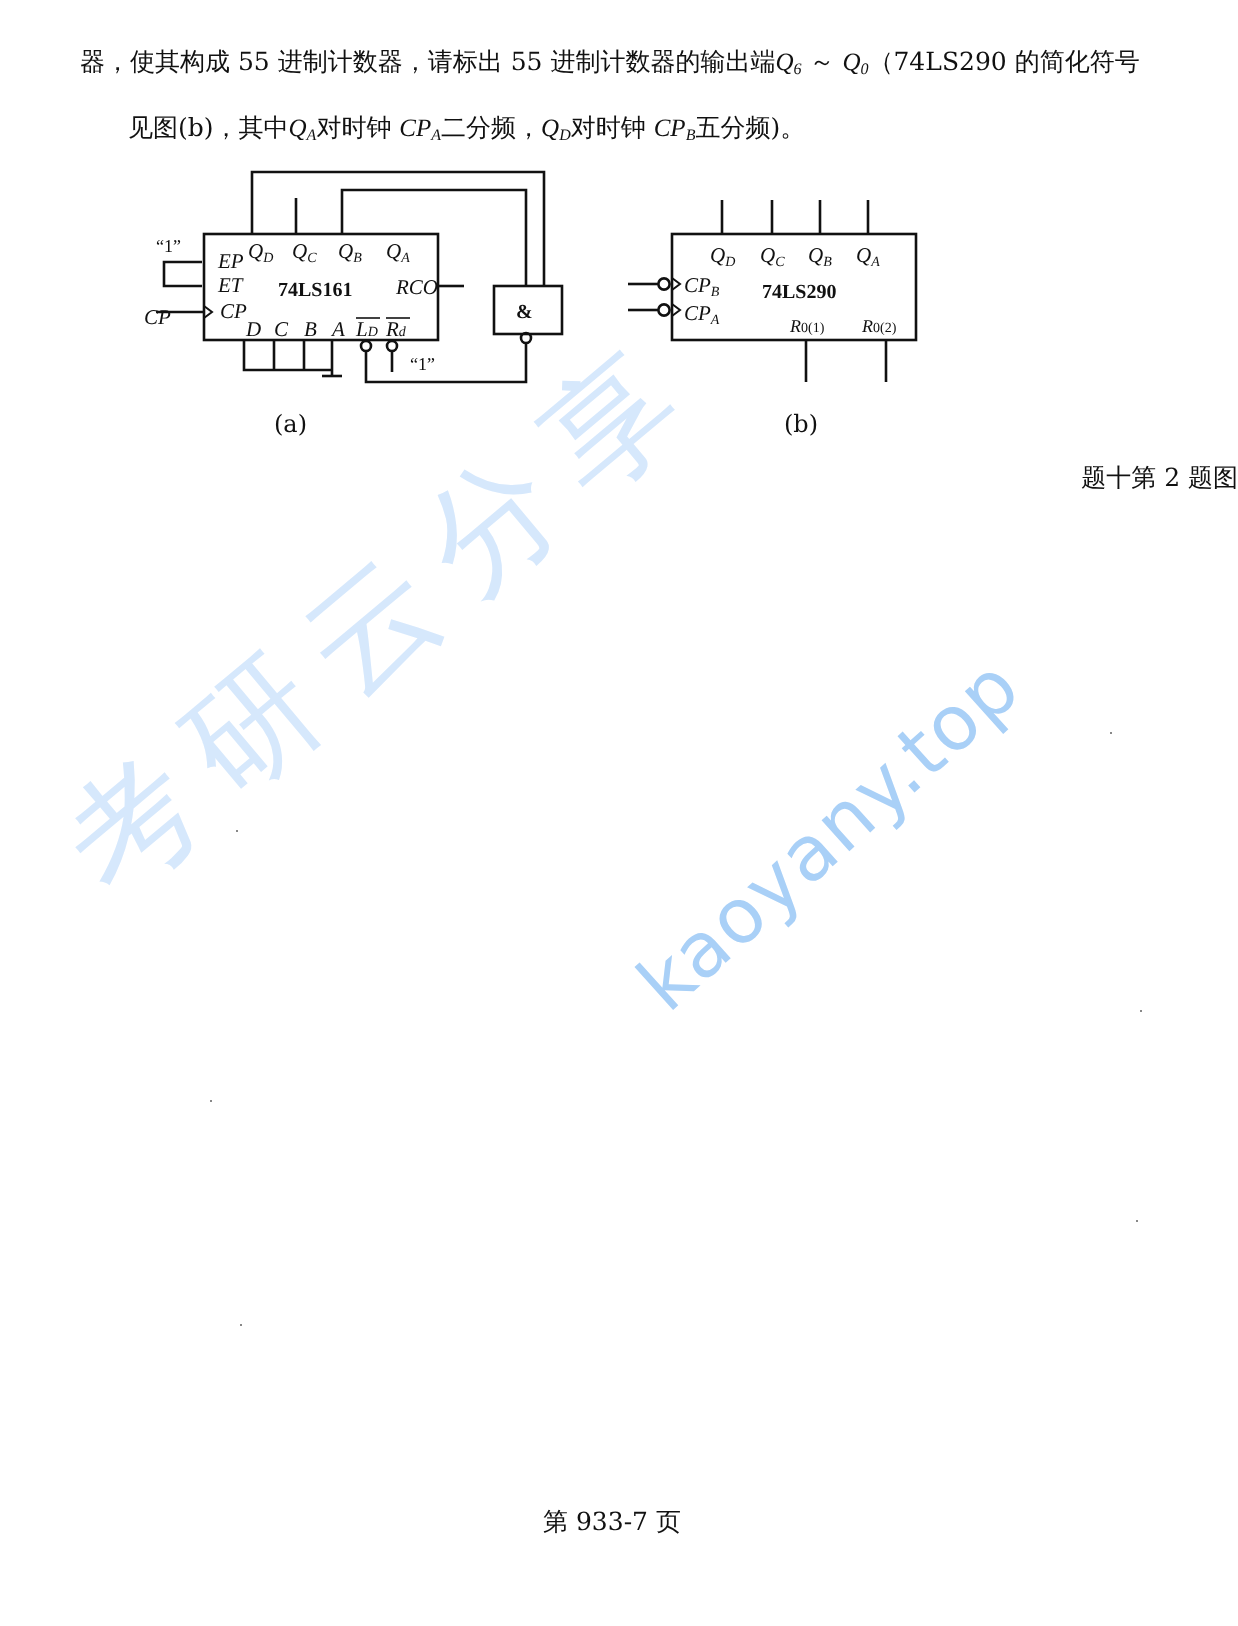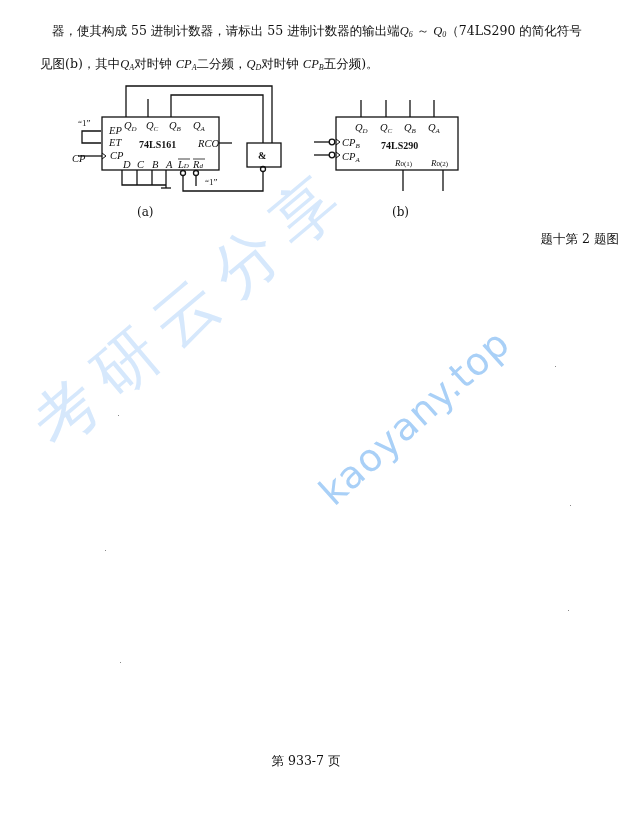--- a/index.html
+++ b/index.html
@@ -1,20 +1,20 @@
 <!DOCTYPE html>
 <html><head>
 <meta charset="utf-8">
 <style>
   html, body { margin: 0; padding: 0; background: #ffffff; }
   body { width: 619px; height: 813px; position: relative; overflow: hidden;
          font-family: "DejaVu Serif", "Liberation Serif", serif; color: #111; }
   .line { position: absolute; left: 40px; font-size: 12.5px; white-space: nowrap; }
-  .line1 { top: 23px; margin-left: 12px; }
-  .line2 { top: 56px; }
+  .line1 { top: 23px; }
+  .line2 { top: 56px; margin-left: 24px; }
   .it { font-style: italic; font-family: "Liberation Serif", serif; }
   sub { font-size: 8px; vertical-align: -2px; }
   .diagram { position: absolute; left: 0; top: 0; }
   .caption { position: absolute; font-size: 12px; }
   .fig-caption { position: absolute; left: 0; width: 619px; top: 231px; text-align: right; font-size: 12.5px; }
   .page-num { position: absolute; left: 0; width: 612px; top: 753px; text-align: center; font-size: 12.5px; }
   .wm { position: absolute; pointer-events: none; color: #cfe3fb; }
   .wm-cn { left: 70px; top: 380px; font-size: 64px; transform: rotate(-40deg); transform-origin: left bottom;
            font-family: "DejaVu Serif", serif; letter-spacing: 14px; color: #d6e8fc; }
   .wm-url { left: 340px; top: 470px; font-size: 38px; transform: rotate(-42deg); transform-origin: left bottom;

